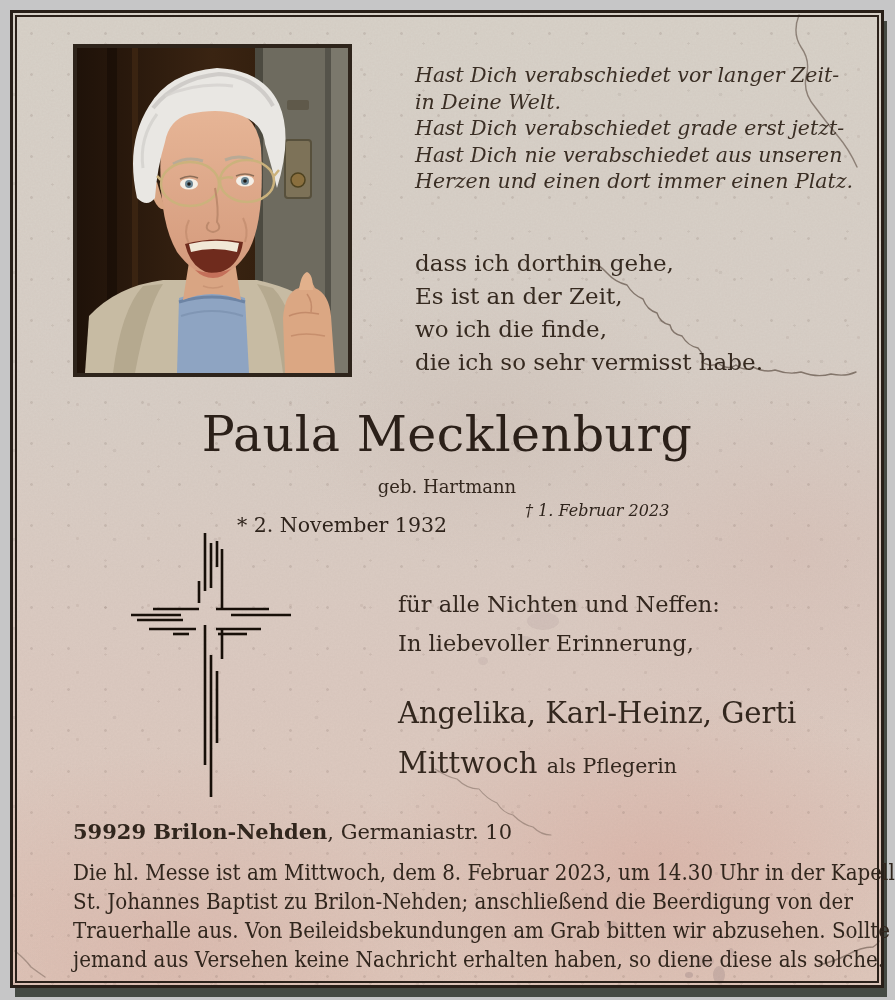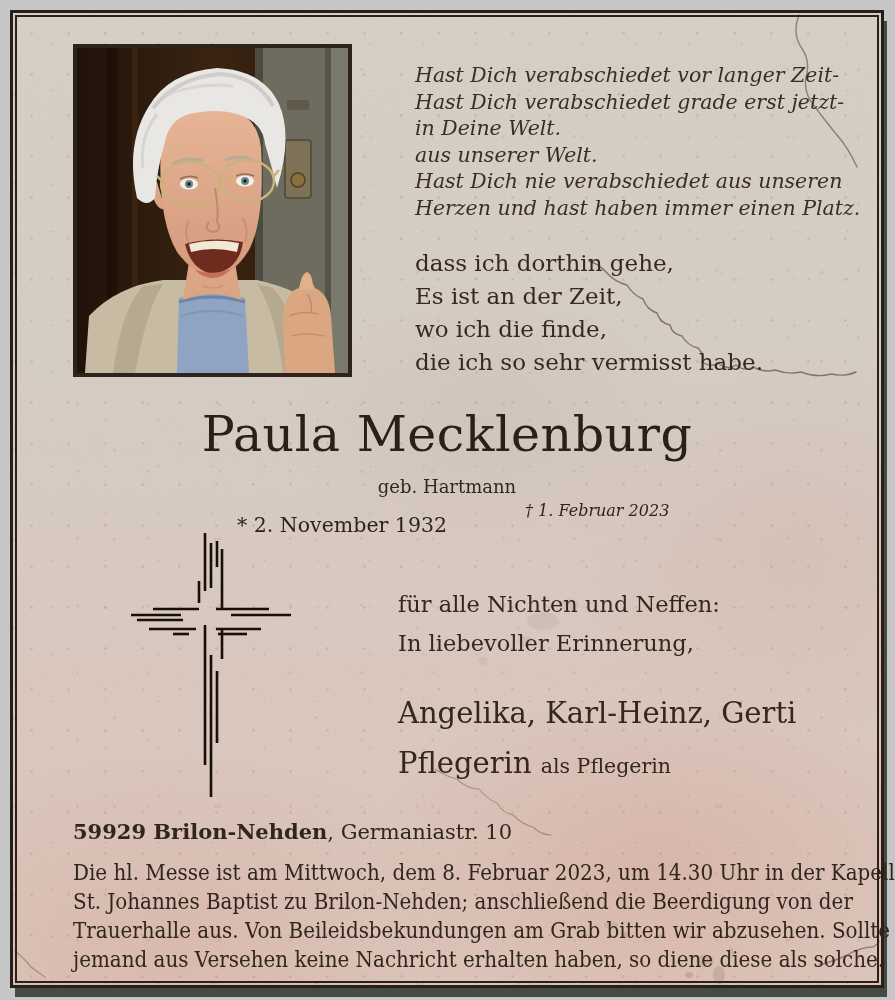--- a/index.html
+++ b/index.html
@@ -192,25 +192,24 @@
           <path d="M222,242 Q224,226 230,224 Q236,226 236,242" fill="#e2b18c"></path>
           <path d="M212,268 q12,-6 30,-2" stroke="#b97f5f" stroke-width="1.5" fill="none" opacity="0.7"></path>
           <path d="M214,288 q14,-4 34,0" stroke="#b97f5f" stroke-width="1.5" fill="none" opacity="0.6"></path>
           <path d="M230,246 q6,8 4,18" stroke="#b97f5f" stroke-width="1.5" fill="none" opacity="0.7"></path>
         </g>
       </svg>
     </div>
 
     <div class="poem1">
       <div>Hast Dich verabschiedet vor langer Zeit-</div>
+      <div>in Deine Welt.</div>
       <div>Hast Dich verabschiedet grade erst jetzt-</div>
-      <div>in Deine Welt.</div>
-      <div>aus unserer Welt.</div>
       <div>Hast Dich nie verabschiedet aus unseren</div>
-      <div>Herzen und hast haben immer einen Platz.</div>
+      <div>Herzen und einen dort immer einen Platz.</div>
     </div>
 
     <div class="poem2">
       <div>dass ich dorthin gehe,</div>
       <div>Es ist an der Zeit,</div>
       <div>wo ich die finde,</div>
       <div>die ich so sehr vermisst habe.</div>
     </div>
 
     <div class="name">Paula Mecklenburg</div>
@@ -245,21 +244,21 @@
           <line x1="101" y1="104" x2="101" y2="134"></line>
         </g>
       </svg>
     </div>
 
     <div class="memorial">
       <div class="mem-line">für alle Nichten und Neffen:</div>
       <div class="mem-line">In liebevoller Erinnerung,</div>
       <div class="mem-names1">Angelika, Karl-Heinz, Gerti</div>
       <div class="mem-names2">
-        <span>Pflegerin</span>
+        <span>Mittwoch</span>
         <span class="mem-suffix">als Pflegerin</span>
       </div>
     </div>
 
     <div class="address">
       <span class="bold">59929 Brilon-Nehden</span><span>, Germaniastr. 10</span>
     </div>
 
     <div class="notice">
       <div>Die hl. Messe ist am Mittwoch, dem 8. Februar 2023, um 14.30 Uhr in der Kapelle</div>

